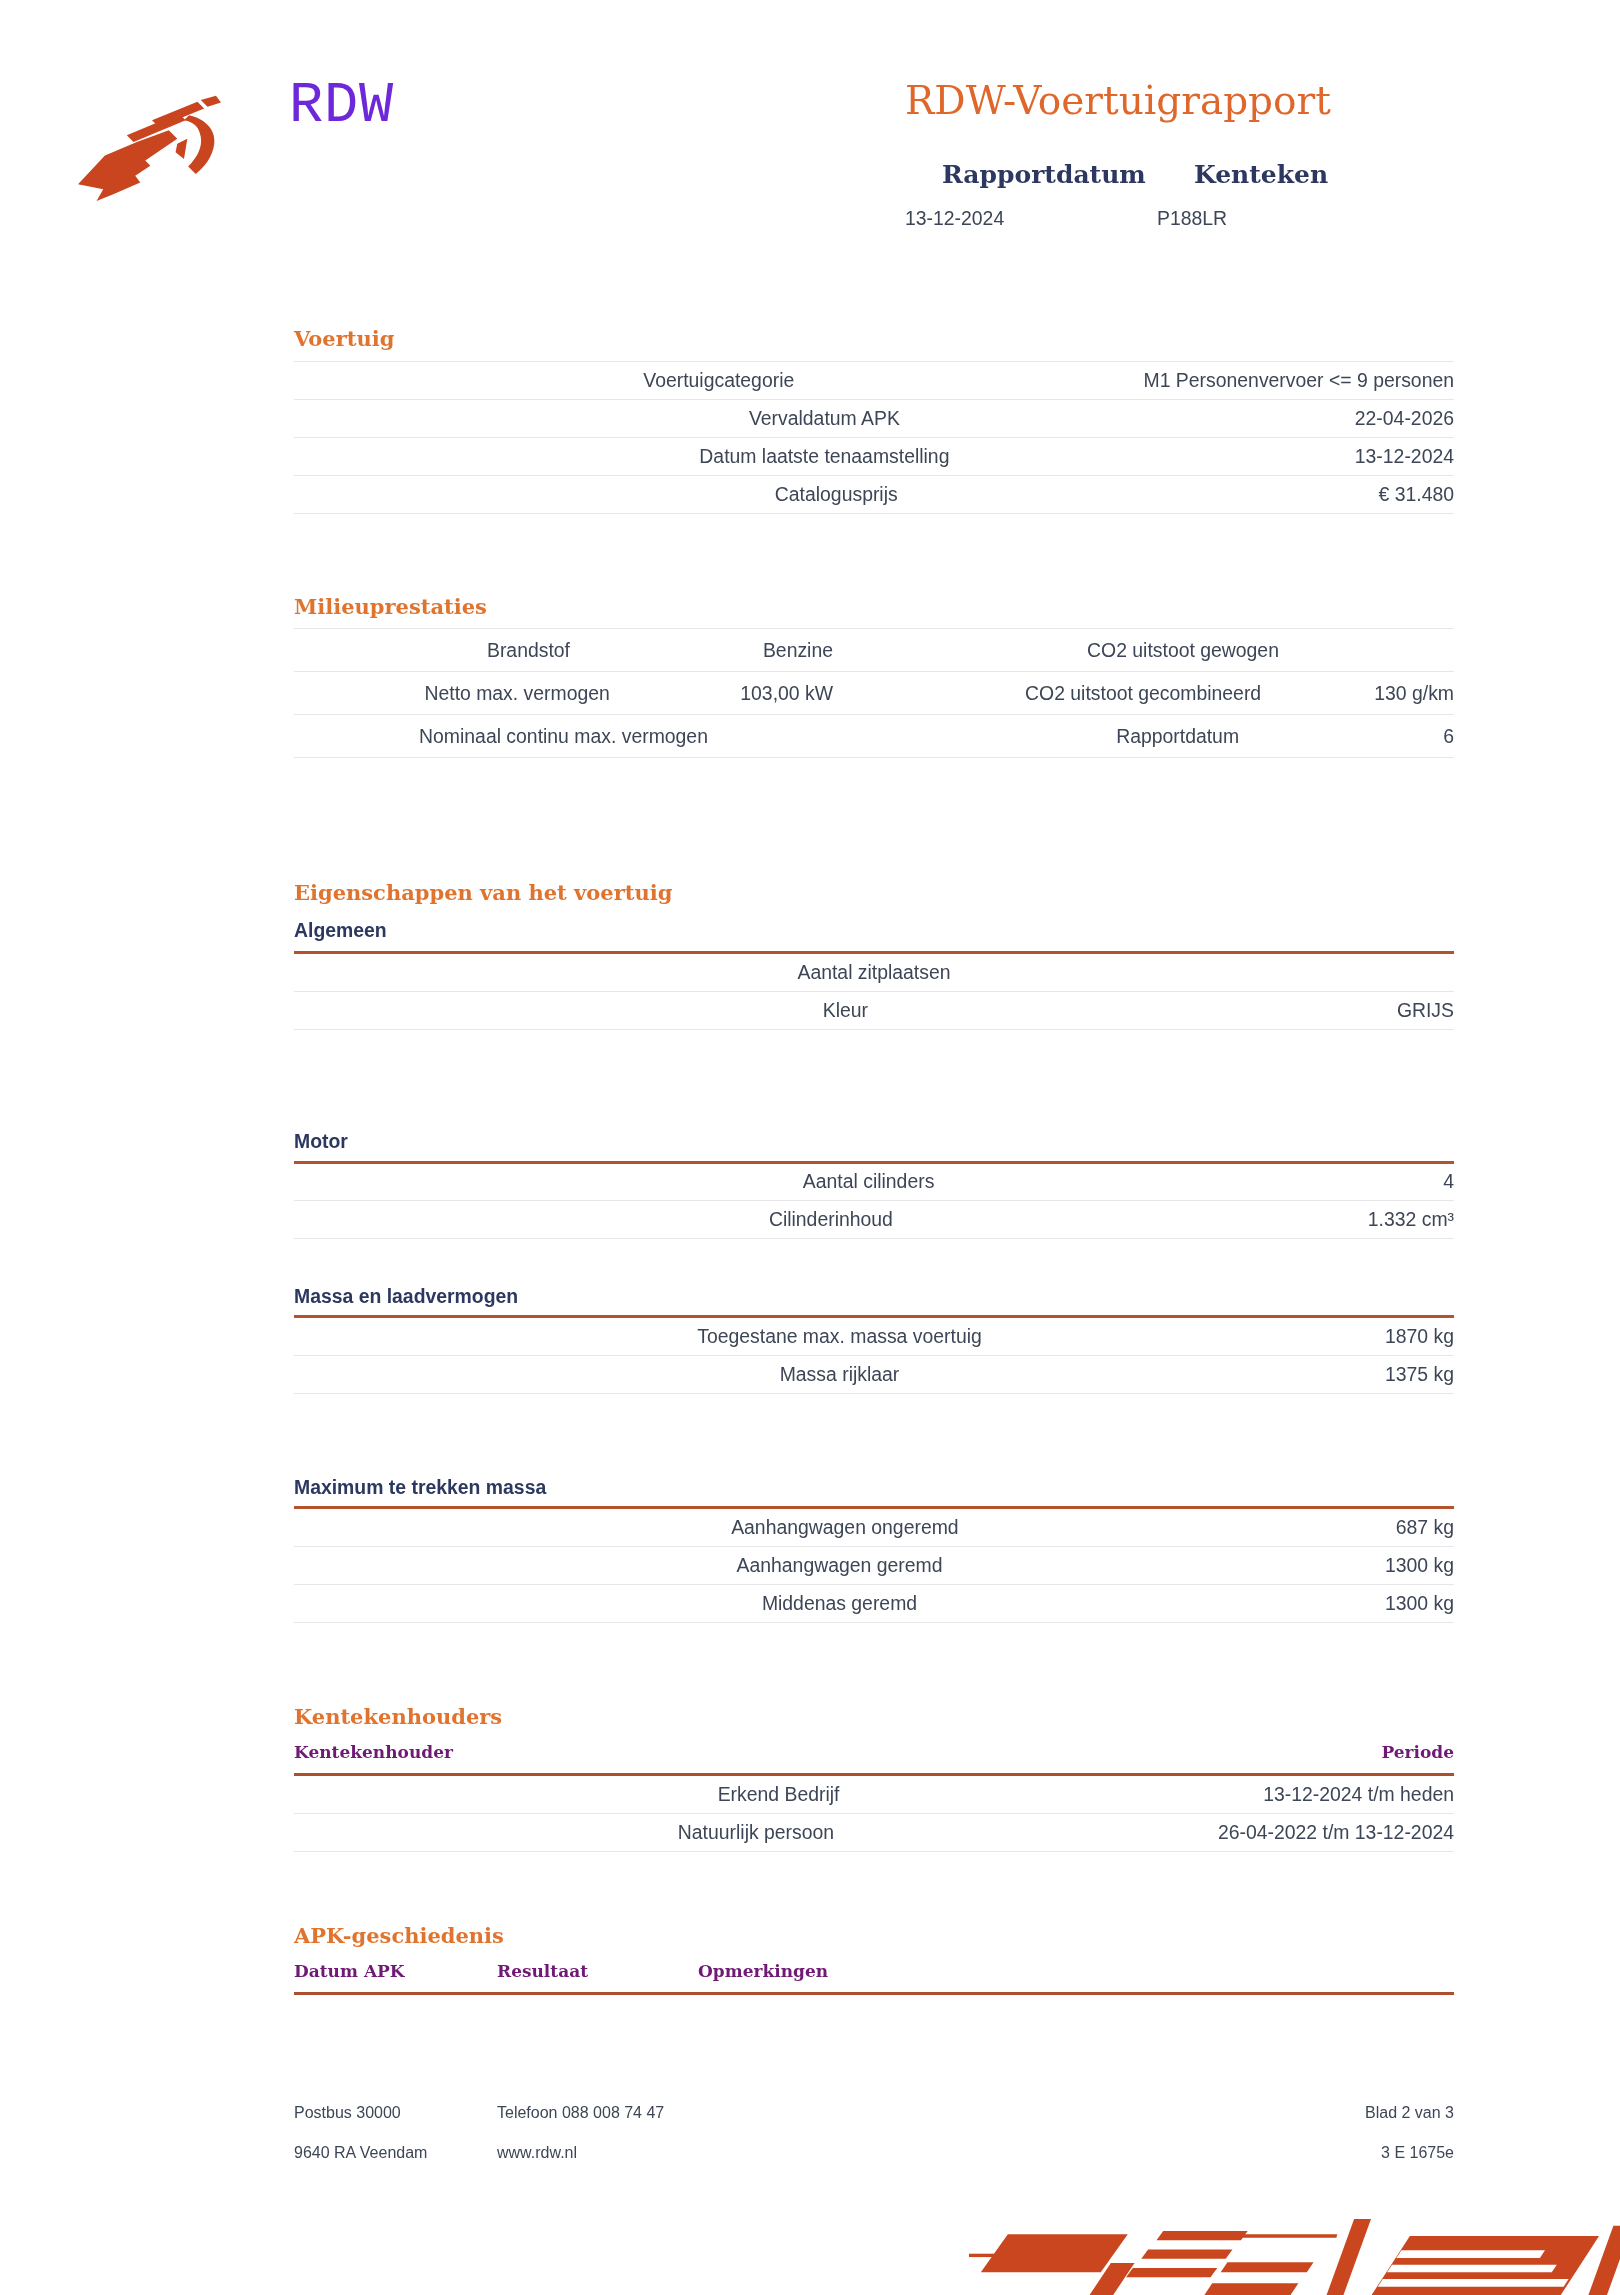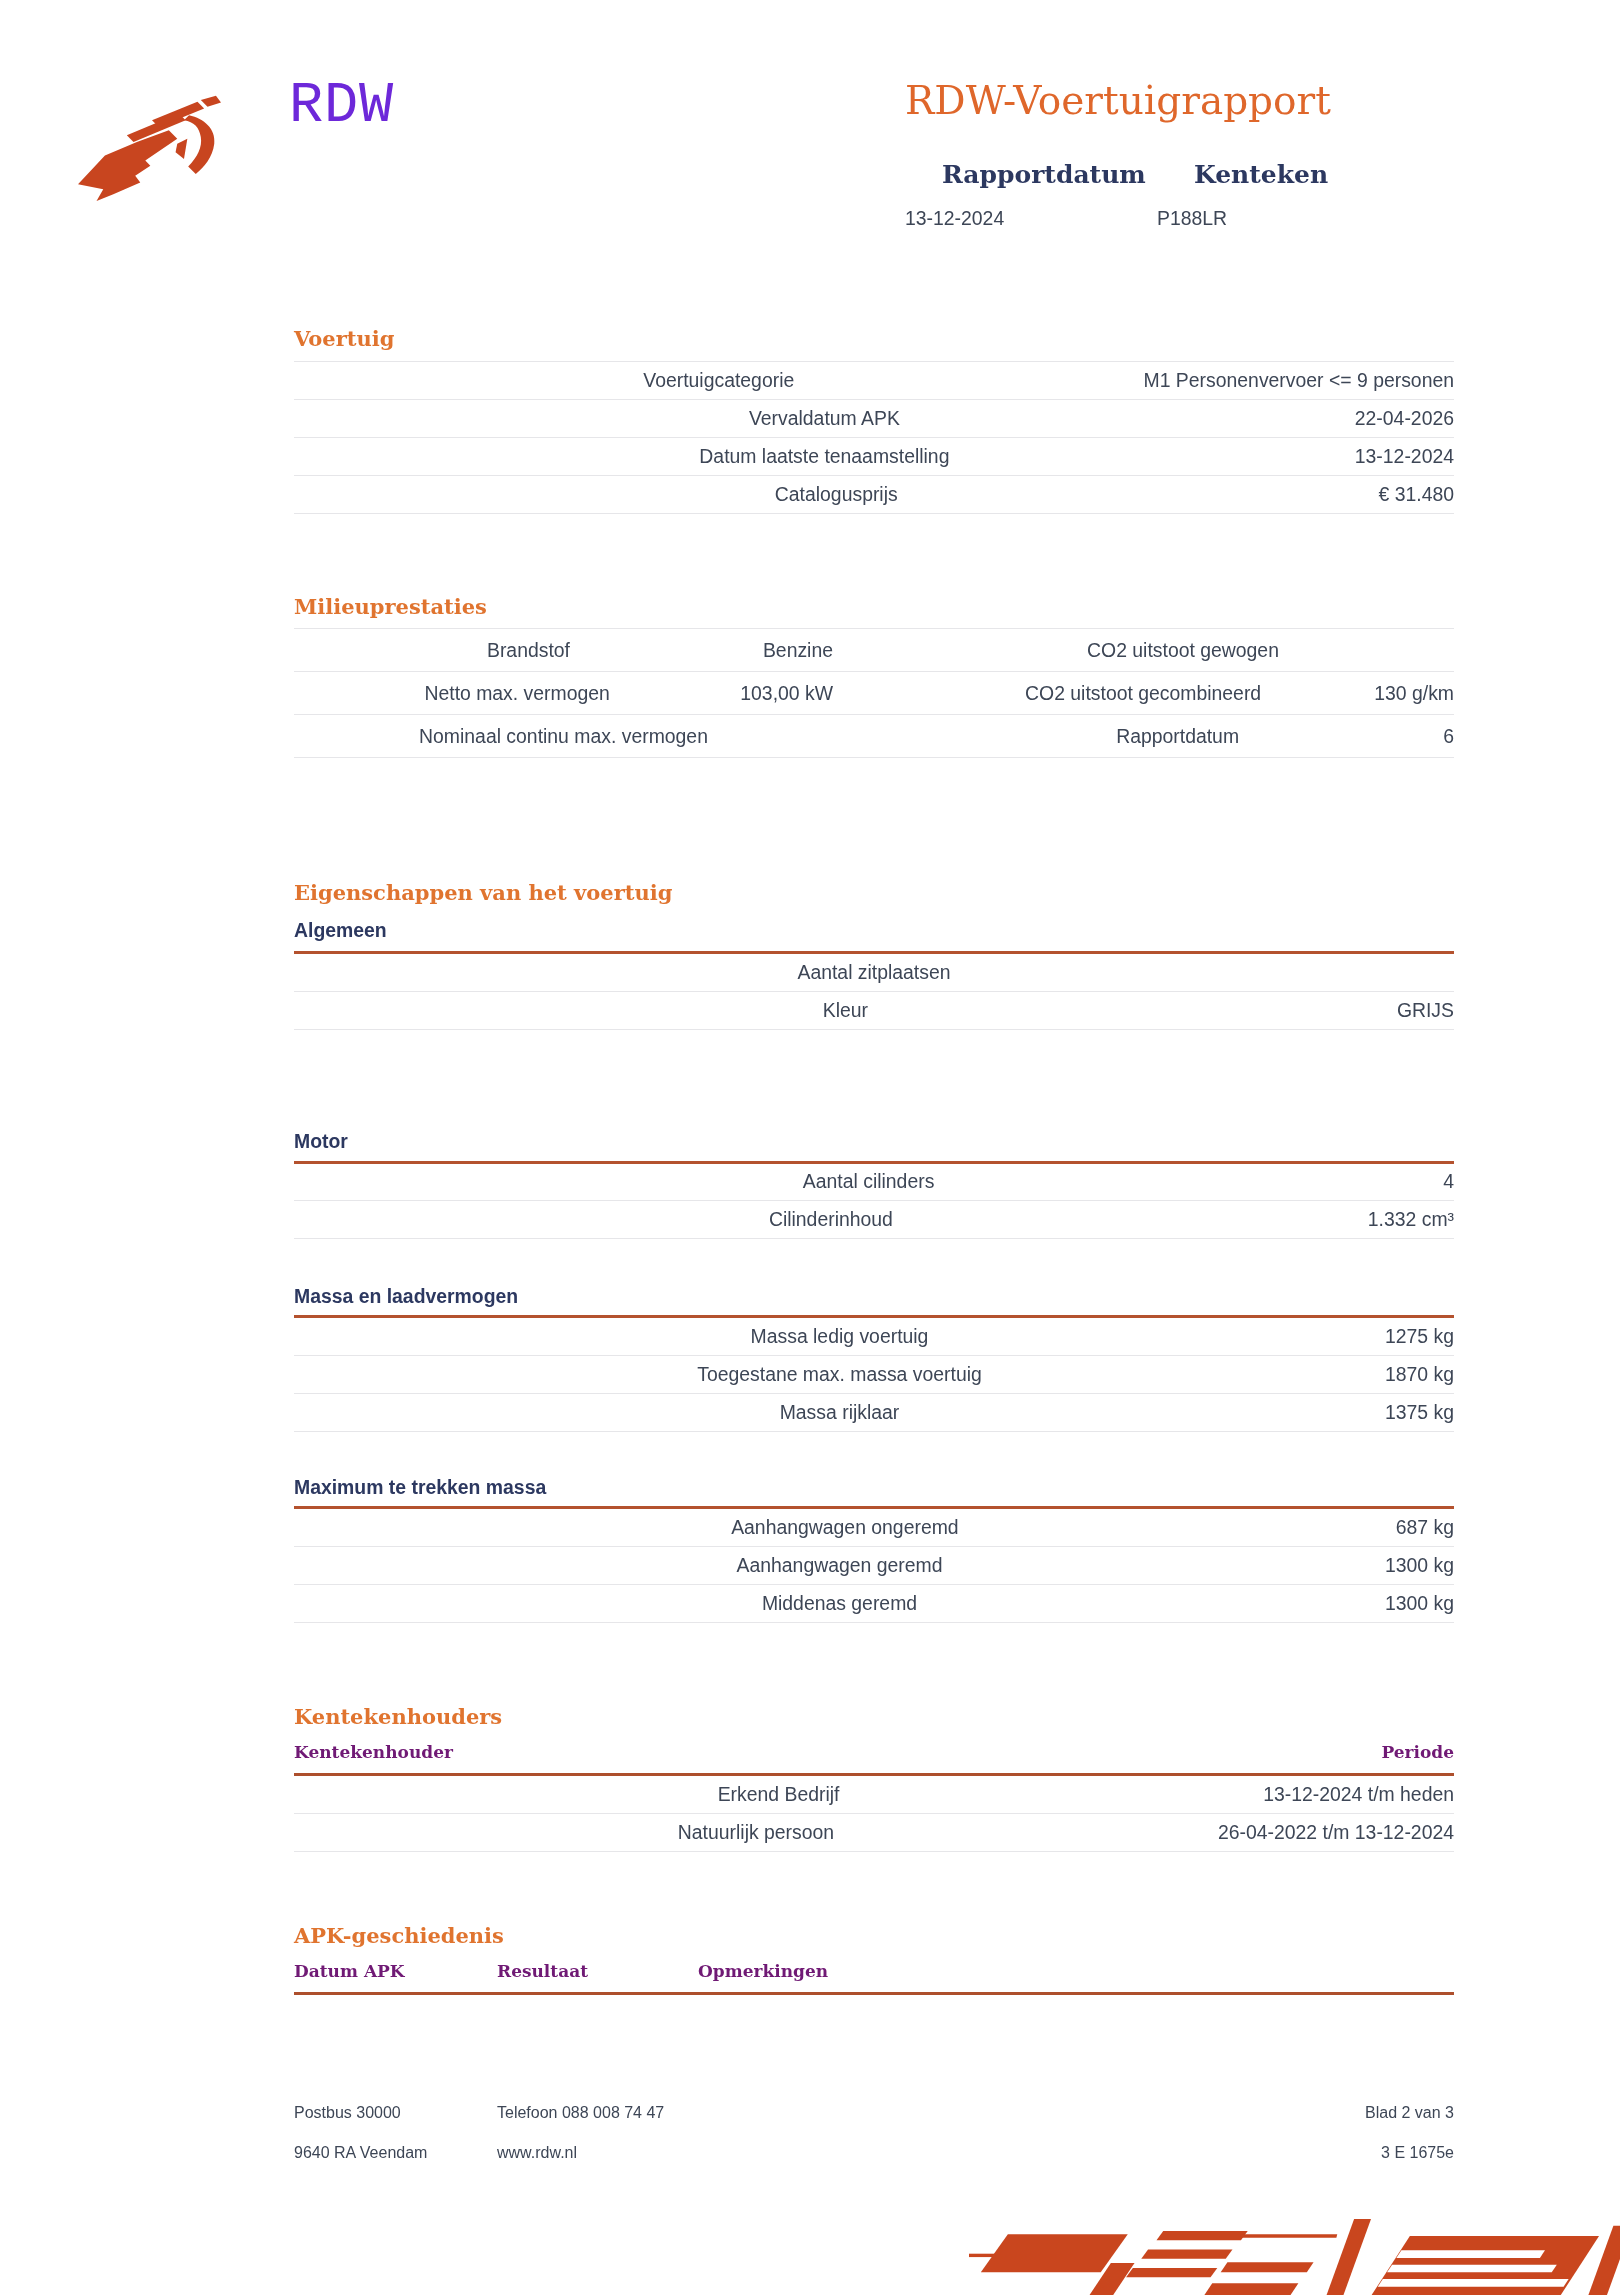--- a/index.html
+++ b/index.html
@@ -175,24 +175,20 @@
       </div>
       <div class="row">
         <span class="lab">Cilinderinhoud</span>
         <span class="val">1.332 cm³</span>
       </div>
     </div>
 
     <div class="sub-head" style="top:1285px">Massa en laadvermogen</div>
     <div class="rule" style="top:1315px"></div>
     <div class="tbl no-top" style="top:1318px">
-      <div class="row">
-        <span class="lab">Massa ledig voertuig</span>
-        <span class="val">1275 kg</span>
-      </div>
       <div class="row">
         <span class="lab">Toegestane max. massa voertuig</span>
         <span class="val">1870 kg</span>
       </div>
       <div class="row">
         <span class="lab">Massa rijklaar</span>
         <span class="val">1375 kg</span>
       </div>
     </div>
 

